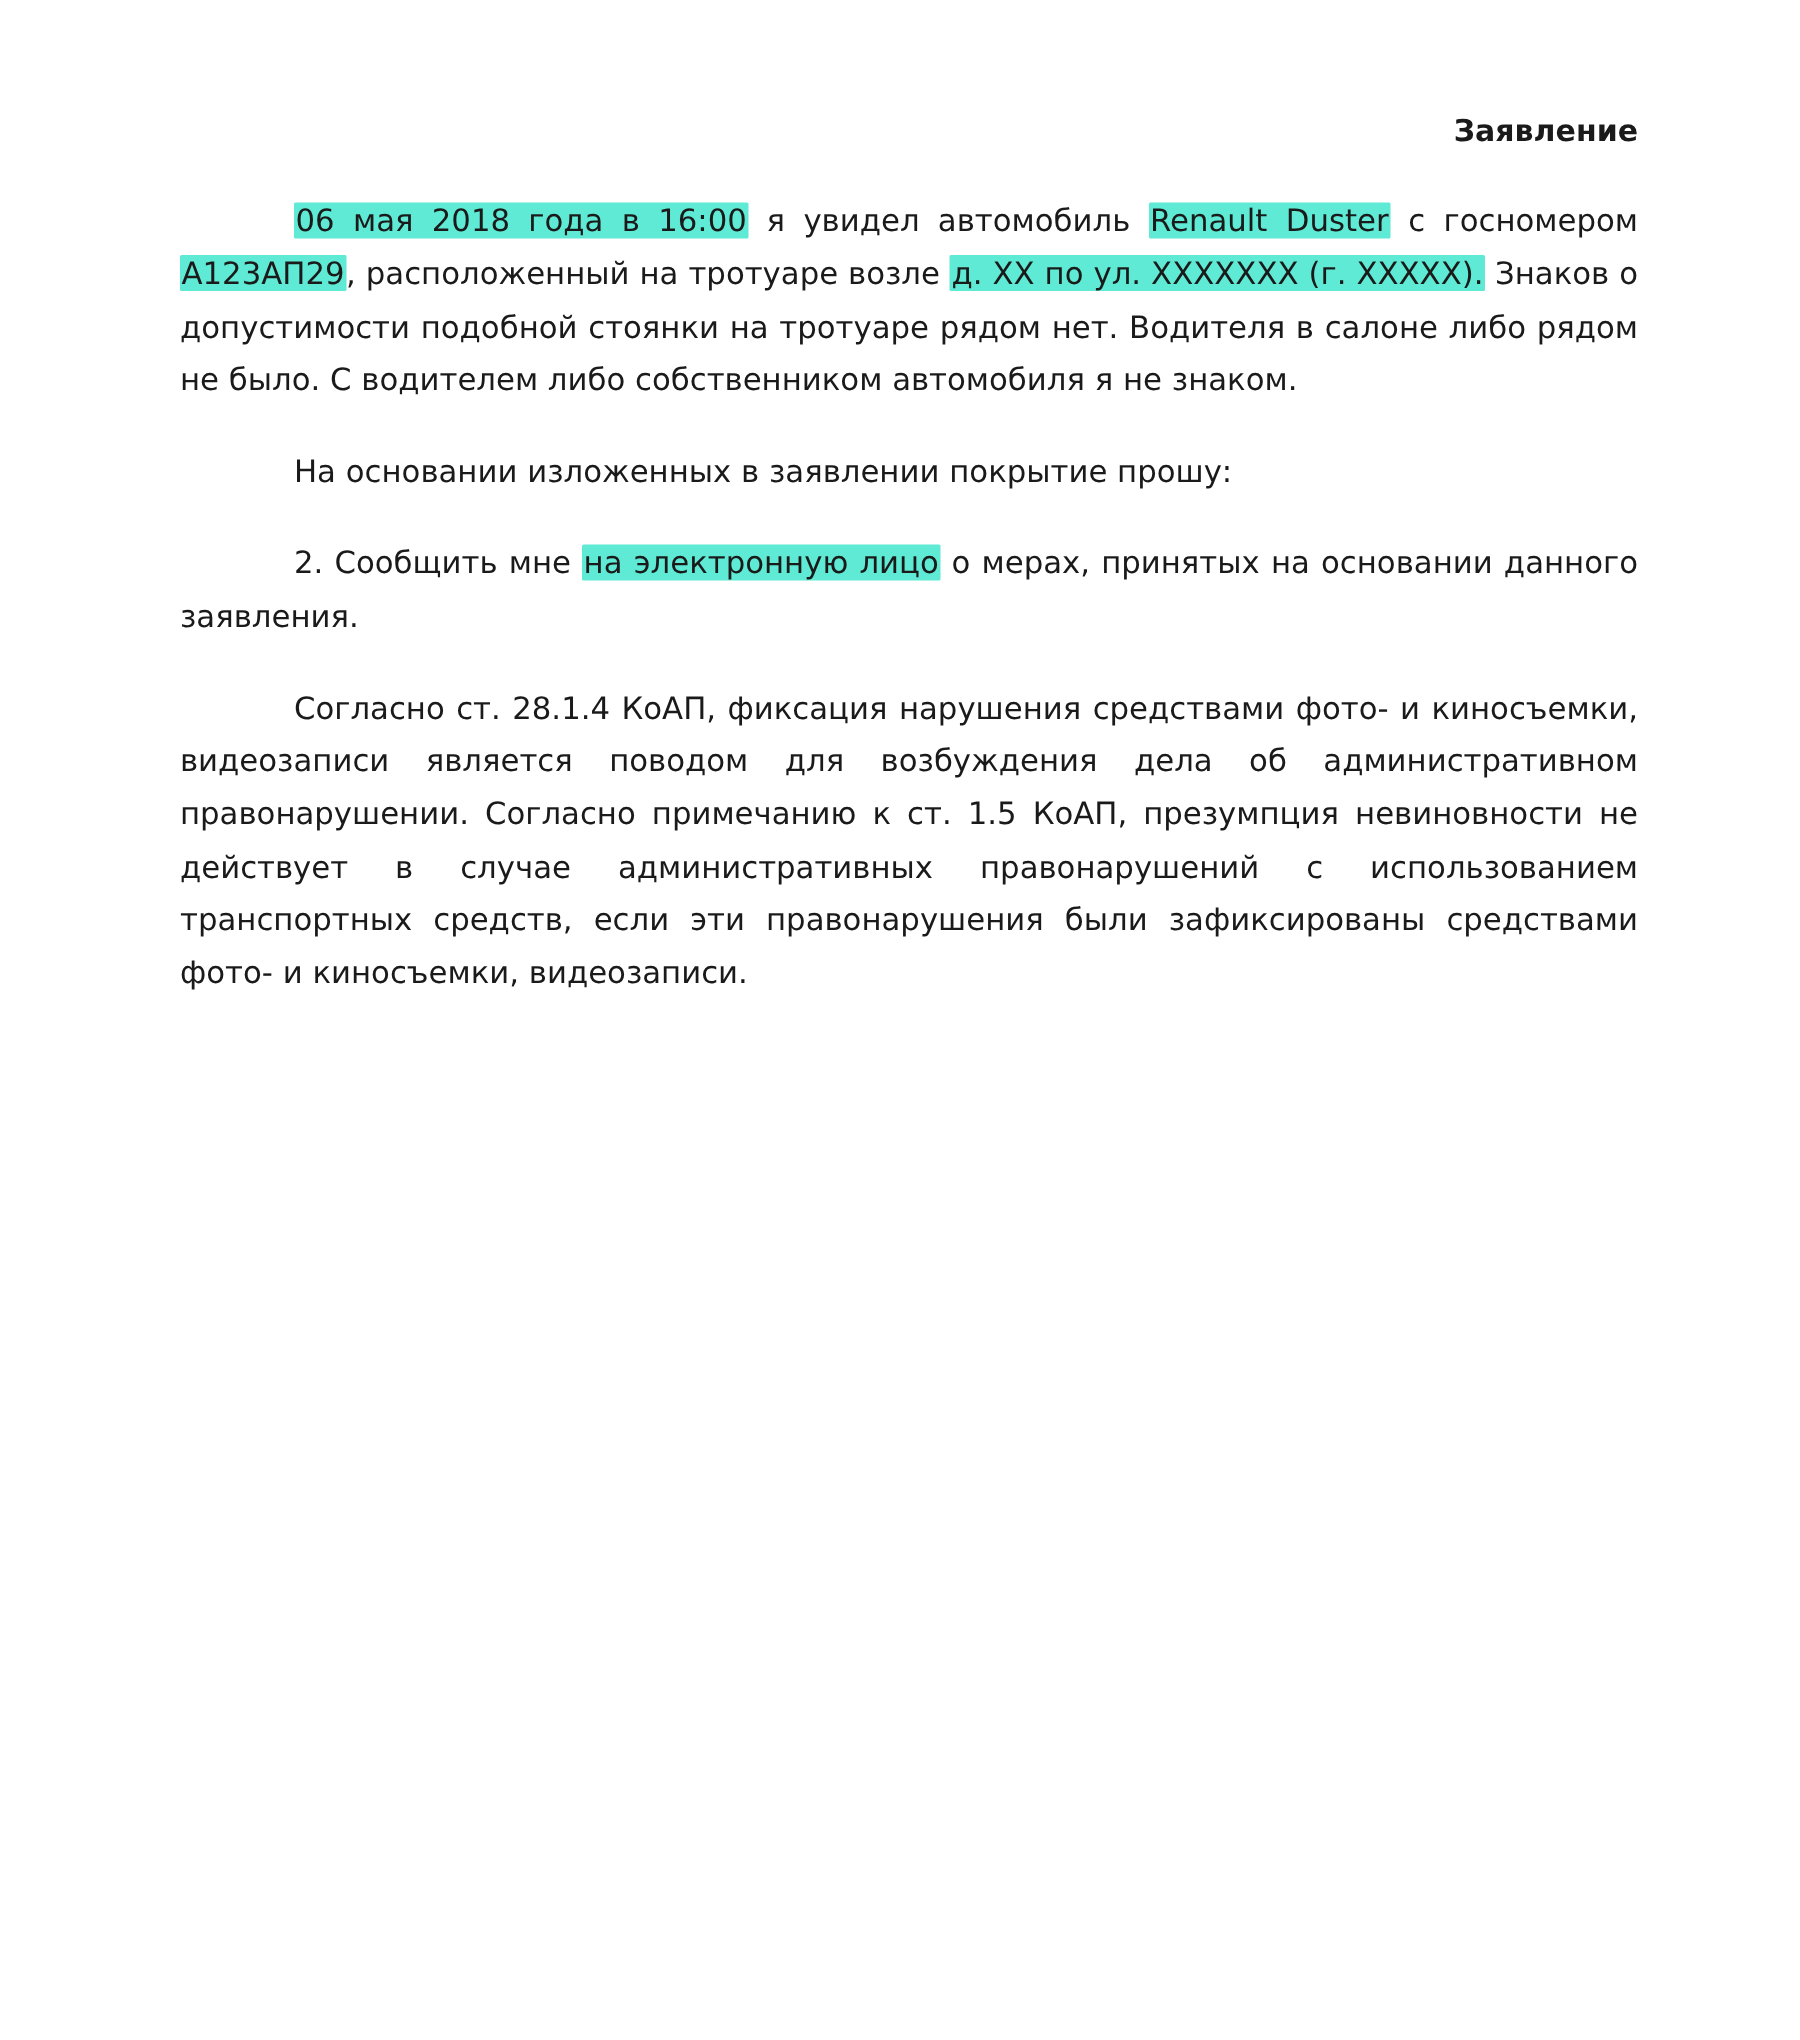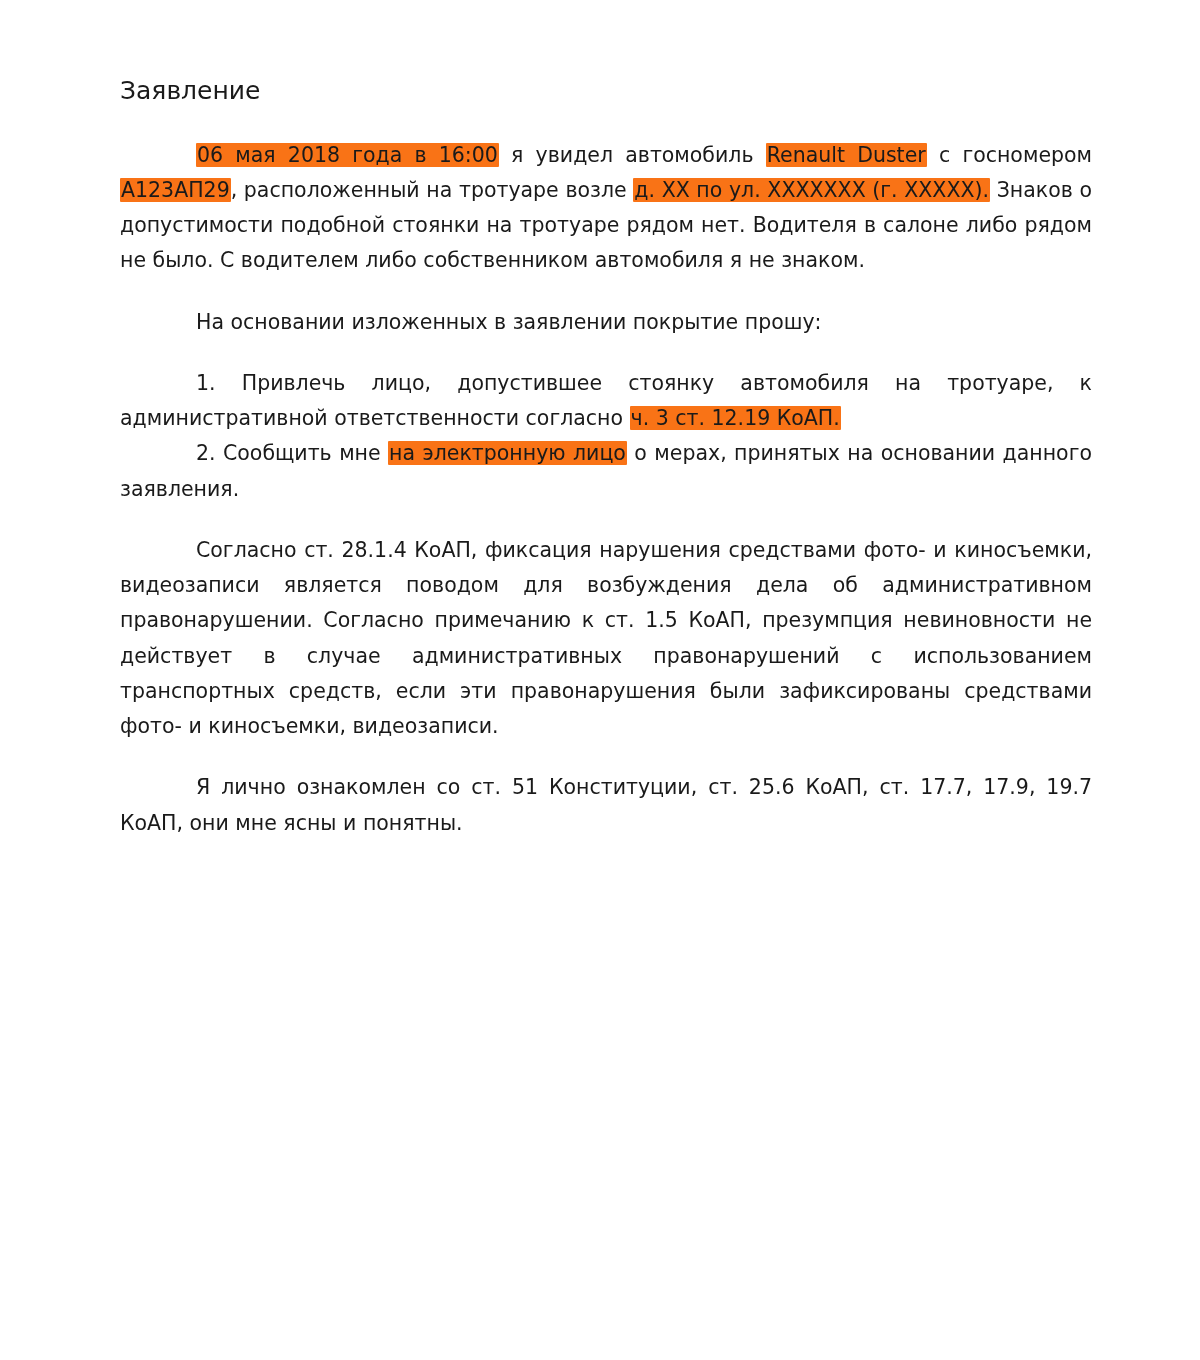--- a/index.html
+++ b/index.html
@@ -13,39 +13,39 @@
     font-family: "DejaVu Sans", sans-serif;
     color: #1a1a1a;
   }
   .page {
     box-sizing: border-box;
     width: 1200px;
     min-height: 1360px;
     padding: 72px 108px 40px 120px;
   }
   .doc-title {
-    text-align: left;
-    font-size: 25px;
+    text-align: right;
+    font-size: 20px;
     line-height: 1.5;
     margin: 0 0 28px 0;
-    font-weight: normal;
+    font-weight: bold;
   }
   p.para {
     margin: 0 0 26px 0;
     font-size: 20.5px;
     line-height: 1.72;
     text-align: justify;
     text-justify: inter-word;
     text-indent: 76px;
   }
   p.para.tight {
     margin-bottom: 0;
   }
   mark.hl {
-    background: #f97316;
+    background: #5eead4;
     color: inherit;
     padding: 0 1px;
     border-radius: 1px;
   }
   .list-block {
     margin: 0 0 26px 0;
   }
   .list-block p.para {
     margin-bottom: 0;
   }
@@ -59,23 +59,21 @@
 
   <div>
 
     <p class="para"><mark class="hl">06 мая 2018 года в 16:00</mark> я увидел автомобиль <mark class="hl">Renault Duster</mark> с госномером <mark class="hl">А123АП29</mark>, расположенный на тротуаре возле <mark class="hl">д. ХХ по ул. ХХХХХХХ (г. ХХХХХ).</mark> Знаков о допустимости подобной стоянки на тротуаре рядом нет. Водителя в салоне либо рядом не было. С водителем либо собственником автомобиля я не знаком.</p>
 
 
 
     <p class="para">На основании изложенных в заявлении покрытие прошу:</p>
 
     <div class="list-block">
-      <p class="para tight">1.  Привлечь лицо, допустившее стоянку автомобиля на тротуаре, к административной ответственности согласно <mark class="hl">ч. 3 ст. 12.19 КоАП.</mark></p>
       <p class="para tight">2. Сообщить мне <mark class="hl">на электронную лицо</mark> о мерах, принятых на основании данного заявления.</p>
     </div>
 
     <p class="para">Согласно ст. 28.1.4 КоАП, фиксация нарушения средствами фото- и киносъемки, видеозаписи является поводом для возбуждения дела об административном правонарушении. Согласно примечанию к ст. 1.5 КоАП, презумпция невиновности не действует в случае административных правонарушений с использованием транспортных средств, если эти правонарушения были зафиксированы средствами фото- и киносъемки, видеозаписи.</p>
 
-    <p class="para">Я лично ознакомлен со ст. 51 Конституции, ст. 25.6 КоАП, ст. 17.7, 17.9, 19.7 КоАП, они мне ясны и понятны.</p>
 
 
   </div>
 </div>
 
 </body></html>

